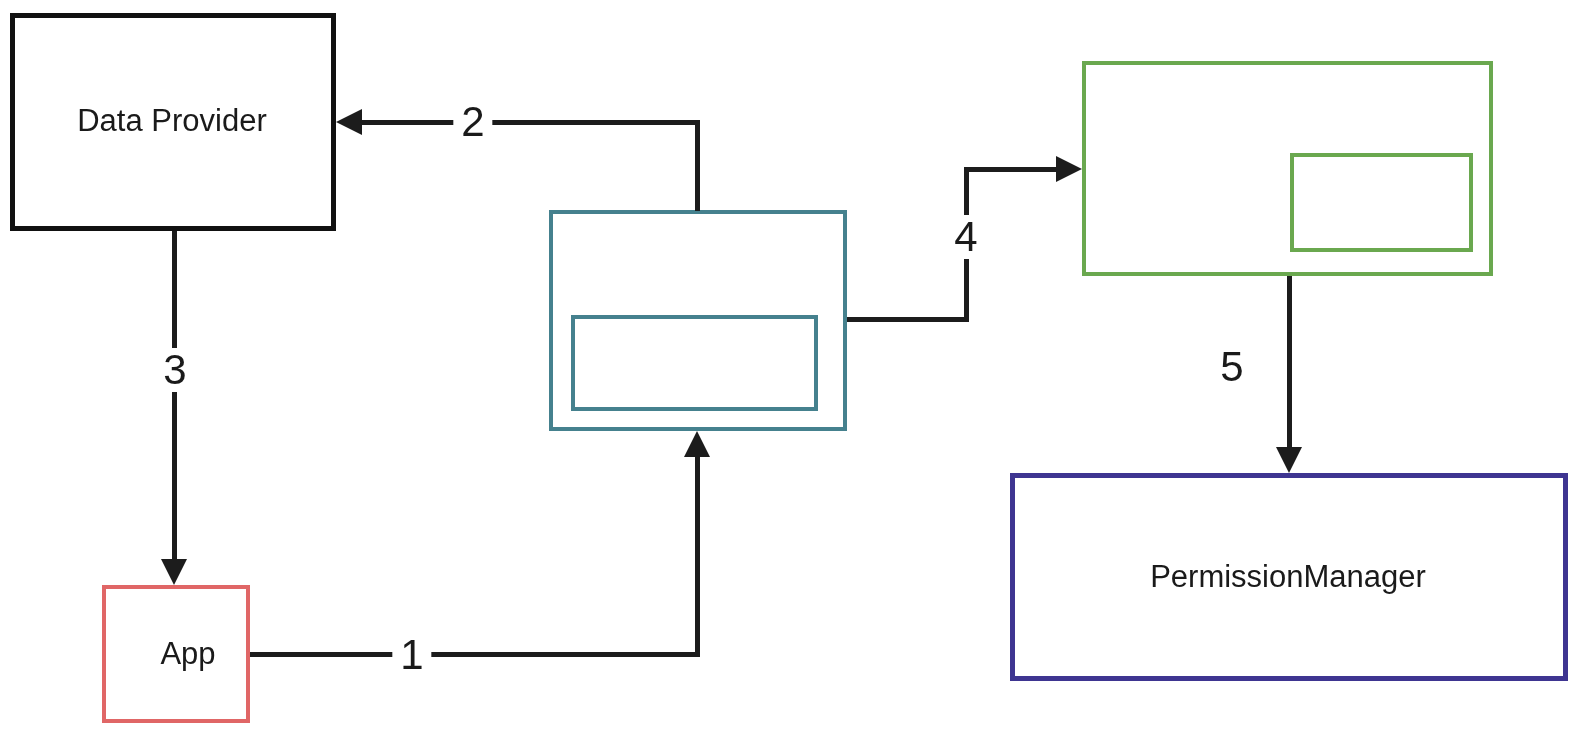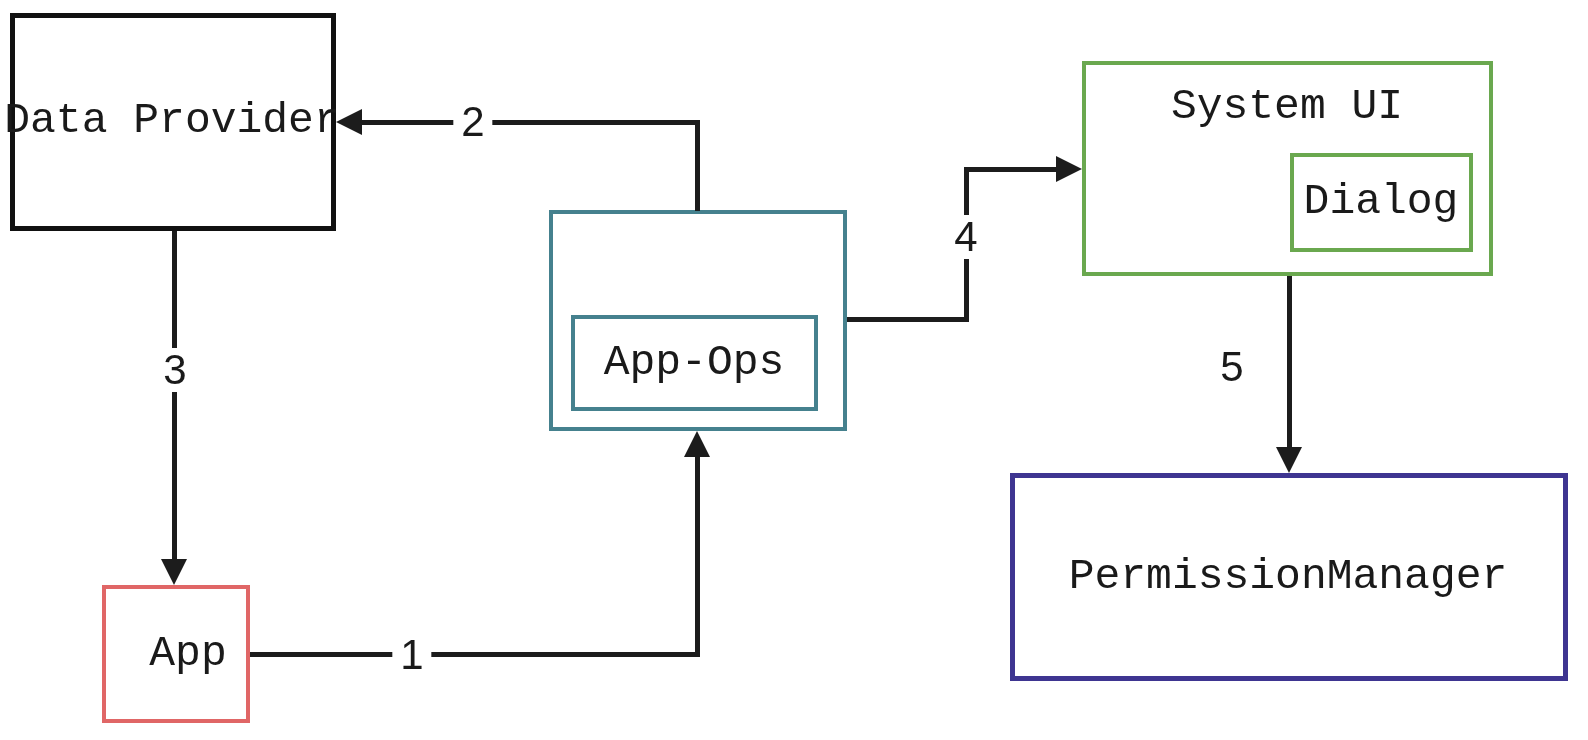--- a/index.html
+++ b/index.html
@@ -12,25 +12,24 @@
     overflow:hidden;
   }
   .node{
     position:absolute;
     box-sizing:border-box;
     background:#ffffff;
   }
   .node-label{
     position:absolute;
     transform:translate(-50%,-50%);
-    font-size:43px;
+    font-size:31px;
     line-height:1.1;
     white-space:nowrap;
     color:var(--ink,#1a1a1a);
-    font-family:Liberation Mono, monospace;
   }
   .line{
     position:absolute;
     background:var(--arrow,#1c1c1c);
   }
   .arrowhead{
     position:absolute;
     width:0;height:0;
   }
   .arrow-up{border-left:13px solid transparent;border-right:13px solid transparent;border-bottom:26px solid var(--arrow,#1c1c1c);}
@@ -55,27 +54,24 @@
 
   <div class="node" style="left: 10px; top: 13px; width: 326px; height: 218px; border: 5px solid rgb(17, 17, 17);"></div>
   <div class="node-label" style="left:172px;top:121px;">Data Provider</div>
 
   <div class="node" style="left: 102px; top: 585px; width: 148px; height: 138px; border: 4px solid rgb(224, 102, 102);"></div>
   <div class="node-label" style="left:188px;top:654px;">App</div>
 
   <div class="node" style="left: 549px; top: 210px; width: 298px; height: 221px; border: 4px solid rgb(69, 129, 142);"></div>
 
   <div class="node" style="left: 571px; top: 315px; width: 247px; height: 96px; border: 4px solid rgb(69, 129, 142);"></div>
-  <div class="node-label" style="left:694px;top:363px;">App-Ops</div>
 
   <div class="node" style="left: 1082px; top: 61px; width: 411px; height: 215px; border: 4px solid rgb(106, 168, 79);"></div>
-  <div class="node-label" style="left:1287px;top:107px;">System UI</div>
 
   <div class="node" style="left: 1290px; top: 153px; width: 183px; height: 99px; border: 4px solid rgb(106, 168, 79);"></div>
-  <div class="node-label" style="left:1381px;top:202px;">Dialog</div>
 
   <div class="node" style="left: 1010px; top: 473px; width: 558px; height: 208px; border: 5px solid rgb(62, 53, 145);"></div>
   <div class="node-label" style="left:1288px;top:577px;">PermissionManager</div>
 
   <div class="line" style="left:250px;top:652px;width:450px;height:5px;"></div>
   <div class="line" style="left:695px;top:452px;width:5px;height:204px;"></div>
   <div class="arrowhead arrow-up" style="left:684px;top:431px;"></div>
   <div class="edge-label" style="left:412px;top:655px;">1</div>
 
   <div class="line" style="left:695px;top:123px;width:5px;height:88px;"></div>

